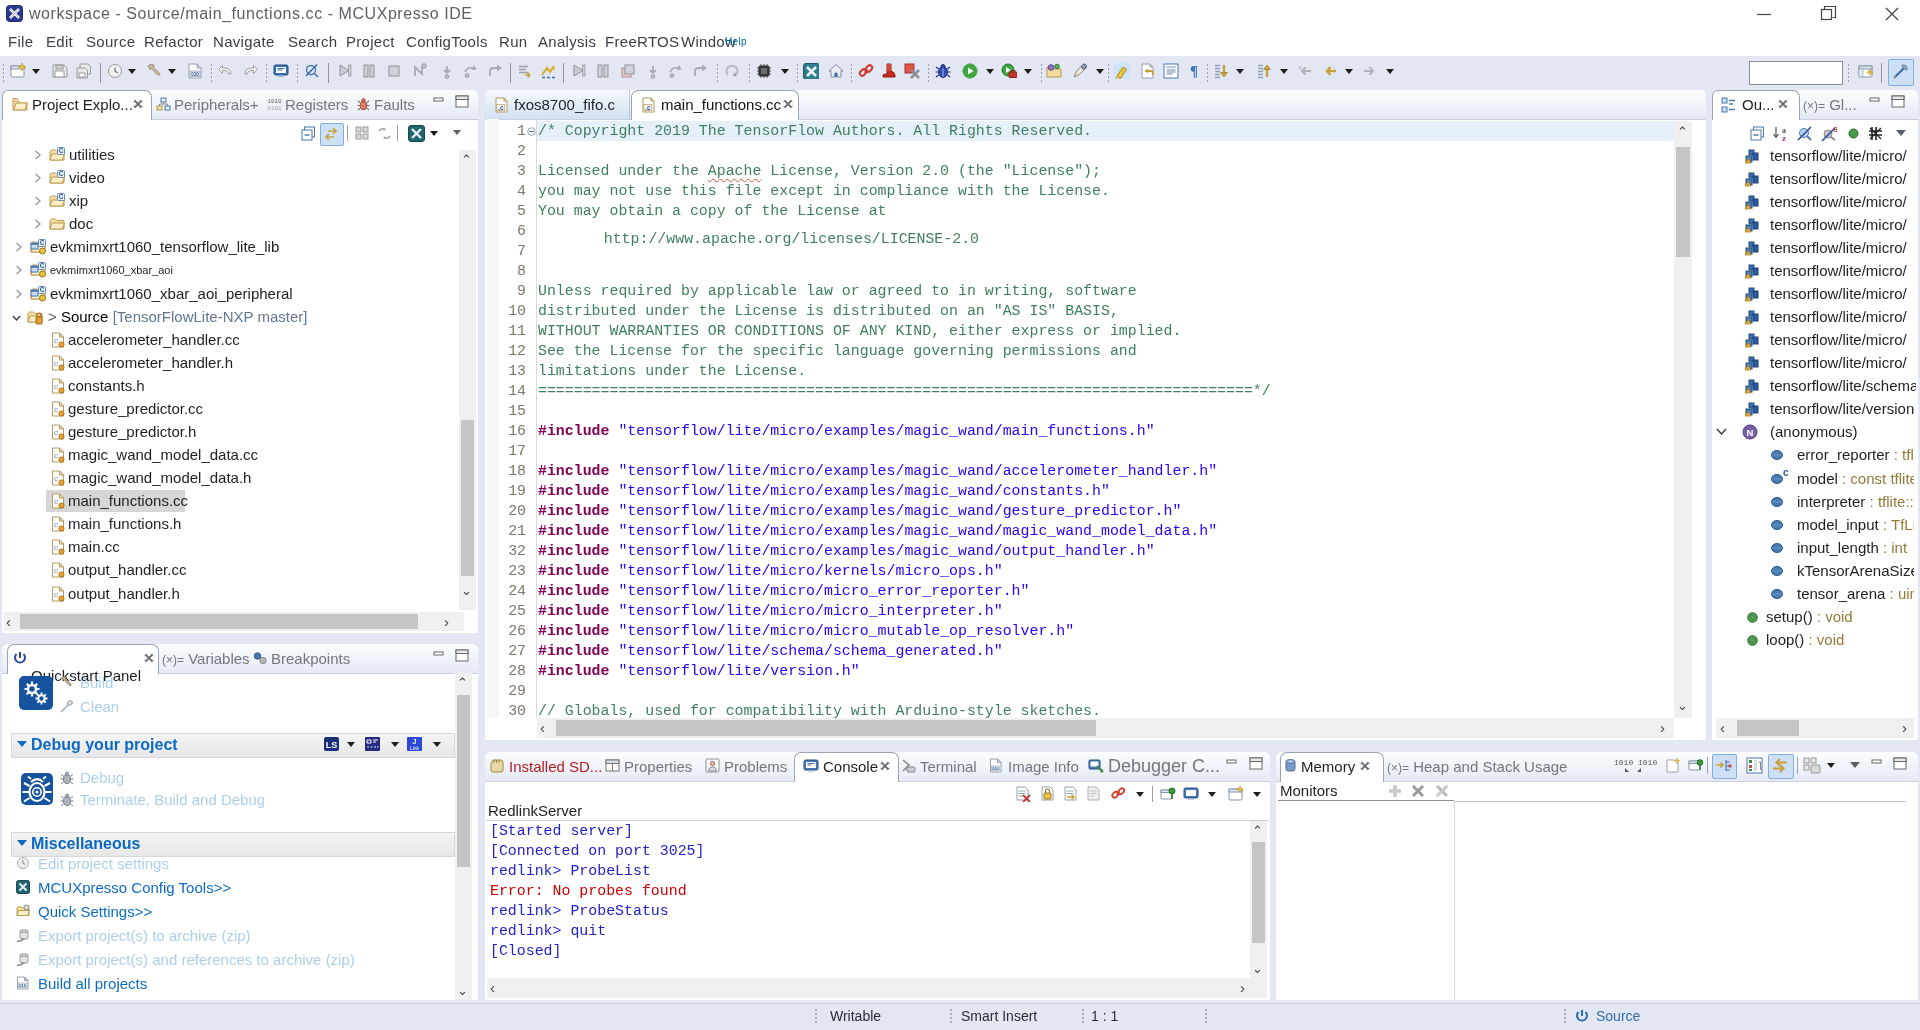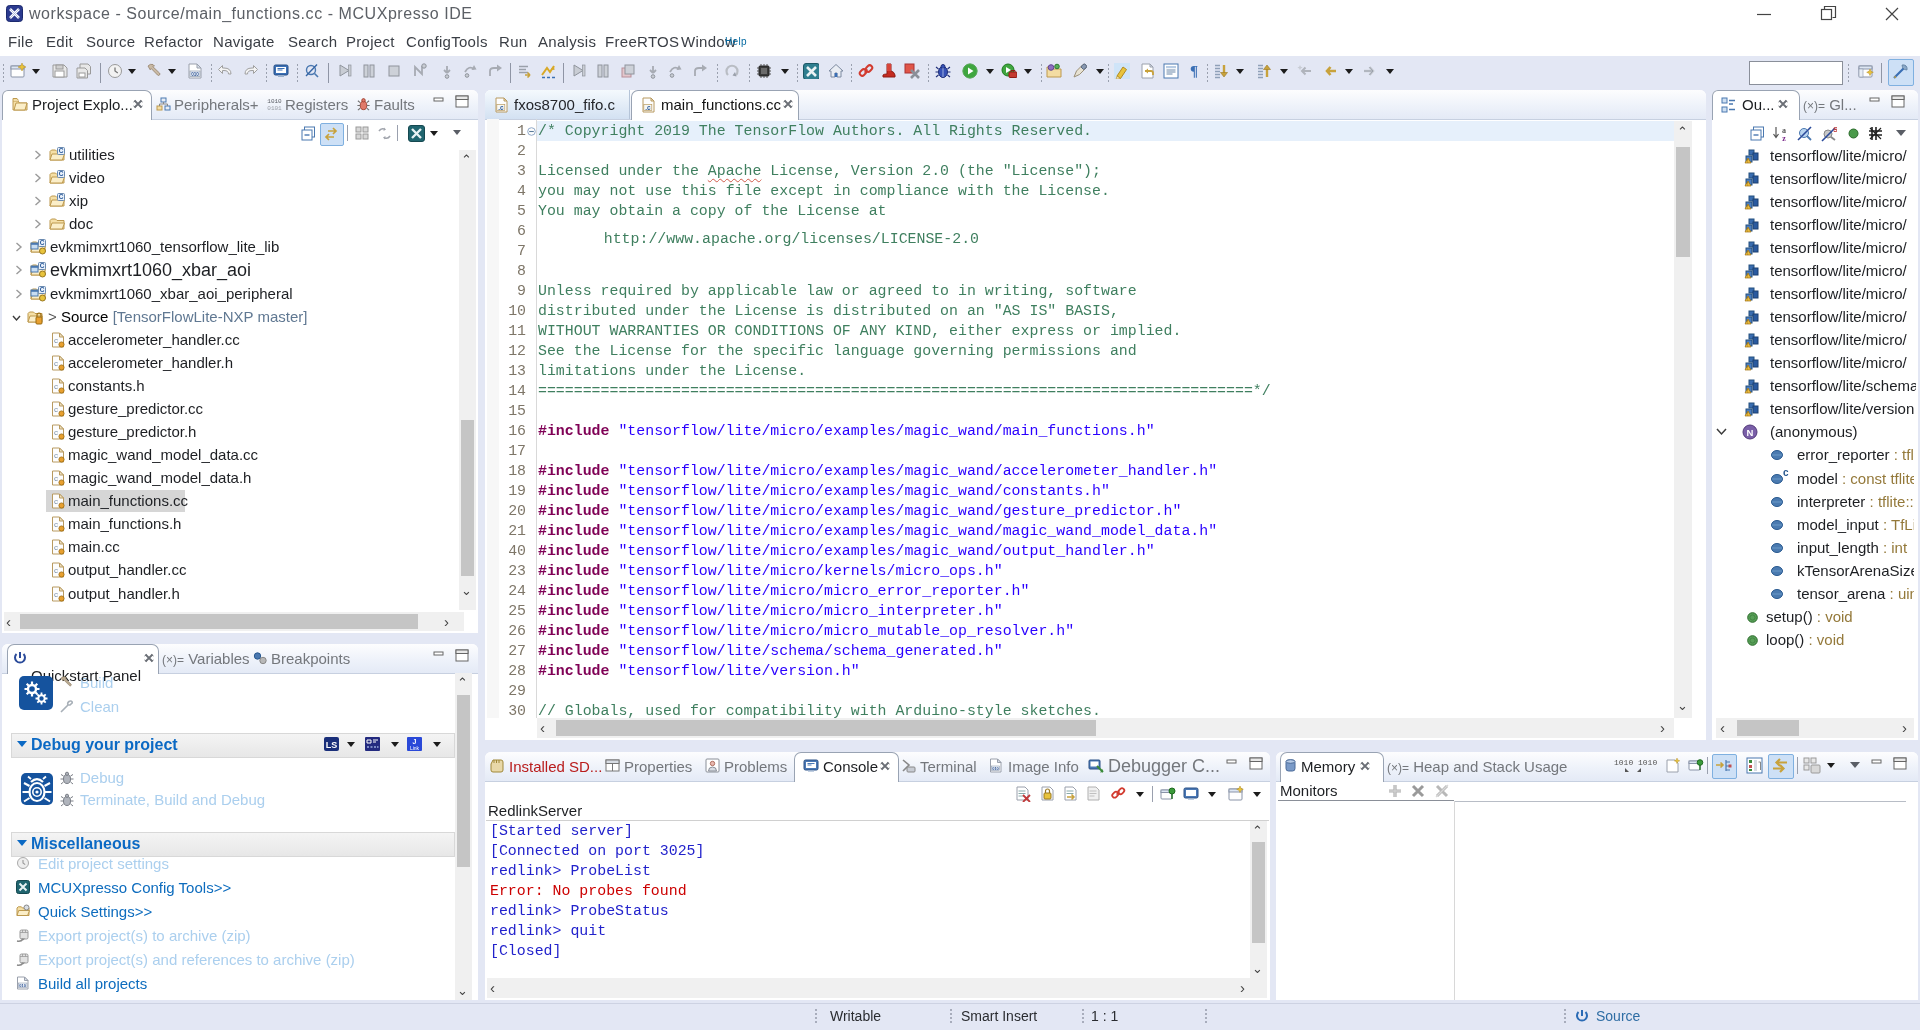--- a/index.html
+++ b/index.html
@@ -440,21 +440,21 @@
   </svg>
 <svg class="ab" style="left:30px;top:262px" width="16" height="16" viewBox="0 0 16 16">
     <path d="M1 13 V4.5 L2.5 3 h4 L8 4.5 H15 V13z" fill="#f5dfa6" stroke="#bd994e"></path>
     <path d="M1 13 l2-6 h12.5 l-2.2 6z" fill="#fbeec8" stroke="#bd994e"></path>
     <rect x="1" y="4" width="7" height="6" fill="#c8ddf2" stroke="#4a78b0"></rect>
     <rect x="1" y="4" width="7" height="1.8" fill="#4a78b0"></rect>
     <rect x="8.5" y="0.5" width="7" height="7" rx="1" fill="#e8f0fa" stroke="#6a8ab0"></rect>
     <text x="12" y="6.4" font-size="6.5" font-weight="bold" font-family="Liberation Sans" fill="#2a5a9a" text-anchor="middle">C</text>
     <circle cx="12.5" cy="12" r="3" fill="#e8c33c" stroke="#9a7820"></circle>
   </svg>
-<div class="ab" style="left:50px;top:258px;font-size:18px;line-height:24px;color:#1d1f23;white-space:nowrap;">evkmimxrt1060_xbar_aoi</div>
+<div class="ab" style="left:50px;top:258px;font-size:11px;line-height:24px;color:#1d1f23;white-space:nowrap;">evkmimxrt1060_xbar_aoi</div>
 <svg class="ab" style="left:14px;top:289px" width="9" height="10" viewBox="0 0 9 10">
     <path d="M2.5 1 L7 5 l-4.5 4" fill="none" stroke="#9a9a9a" stroke-width="1.4"></path>
   </svg>
 <svg class="ab" style="left:30px;top:286px" width="16" height="16" viewBox="0 0 16 16">
     <path d="M1 13 V4.5 L2.5 3 h4 L8 4.5 H15 V13z" fill="#f5dfa6" stroke="#bd994e"></path>
     <path d="M1 13 l2-6 h12.5 l-2.2 6z" fill="#fbeec8" stroke="#bd994e"></path>
     <rect x="1" y="4" width="7" height="6" fill="#c8ddf2" stroke="#4a78b0"></rect>
     <rect x="1" y="4" width="7" height="1.8" fill="#4a78b0"></rect>
     <rect x="8.5" y="0.5" width="7" height="7" rx="1" fill="#e8f0fa" stroke="#6a8ab0"></rect>
     <text x="12" y="6.4" font-size="6.5" font-weight="bold" font-family="Liberation Sans" fill="#2a5a9a" text-anchor="middle">C</text>
@@ -624,21 +624,21 @@
 <div class="ab mono cl" style="left:538px;top:421px;"><span class="kw">#include</span> <span class="st">"tensorflow/lite/micro/examples/magic_wand/main_functions.h"</span></div>
 <div class="ab ln" style="left:490px;top:441px;width:36px;">17</div>
 <div class="ab ln" style="left:490px;top:461px;width:36px;">18</div>
 <div class="ab mono cl" style="left:538px;top:461px;"><span class="kw">#include</span> <span class="st">"tensorflow/lite/micro/examples/magic_wand/accelerometer_handler.h"</span></div>
 <div class="ab ln" style="left:490px;top:481px;width:36px;">19</div>
 <div class="ab mono cl" style="left:538px;top:481px;"><span class="kw">#include</span> <span class="st">"tensorflow/lite/micro/examples/magic_wand/constants.h"</span></div>
 <div class="ab ln" style="left:490px;top:501px;width:36px;">20</div>
 <div class="ab mono cl" style="left:538px;top:501px;"><span class="kw">#include</span> <span class="st">"tensorflow/lite/micro/examples/magic_wand/gesture_predictor.h"</span></div>
 <div class="ab ln" style="left:490px;top:521px;width:36px;">21</div>
 <div class="ab mono cl" style="left:538px;top:521px;"><span class="kw">#include</span> <span class="st">"tensorflow/lite/micro/examples/magic_wand/magic_wand_model_data.h"</span></div>
-<div class="ab ln" style="left:490px;top:541px;width:36px;">40</div>
+<div class="ab ln" style="left:490px;top:541px;width:36px;">32</div>
 <div class="ab mono cl" style="left:538px;top:541px;"><span class="kw">#include</span> <span class="st">"tensorflow/lite/micro/examples/magic_wand/output_handler.h"</span></div>
 <div class="ab ln" style="left:490px;top:561px;width:36px;">23</div>
 <div class="ab mono cl" style="left:538px;top:561px;"><span class="kw">#include</span> <span class="st">"tensorflow/lite/micro/kernels/micro_ops.h"</span></div>
 <div class="ab ln" style="left:490px;top:581px;width:36px;">24</div>
 <div class="ab mono cl" style="left:538px;top:581px;"><span class="kw">#include</span> <span class="st">"tensorflow/lite/micro/micro_error_reporter.h"</span></div>
 <div class="ab ln" style="left:490px;top:601px;width:36px;">25</div>
 <div class="ab mono cl" style="left:538px;top:601px;"><span class="kw">#include</span> <span class="st">"tensorflow/lite/micro/micro_interpreter.h"</span></div>
 <div class="ab ln" style="left:490px;top:621px;width:36px;">26</div>
 <div class="ab mono cl" style="left:538px;top:621px;"><span class="kw">#include</span> <span class="st">"tensorflow/lite/micro/micro_mutable_op_resolver.h"</span></div>
 <div class="ab ln" style="left:490px;top:641px;width:36px;">27</div>

